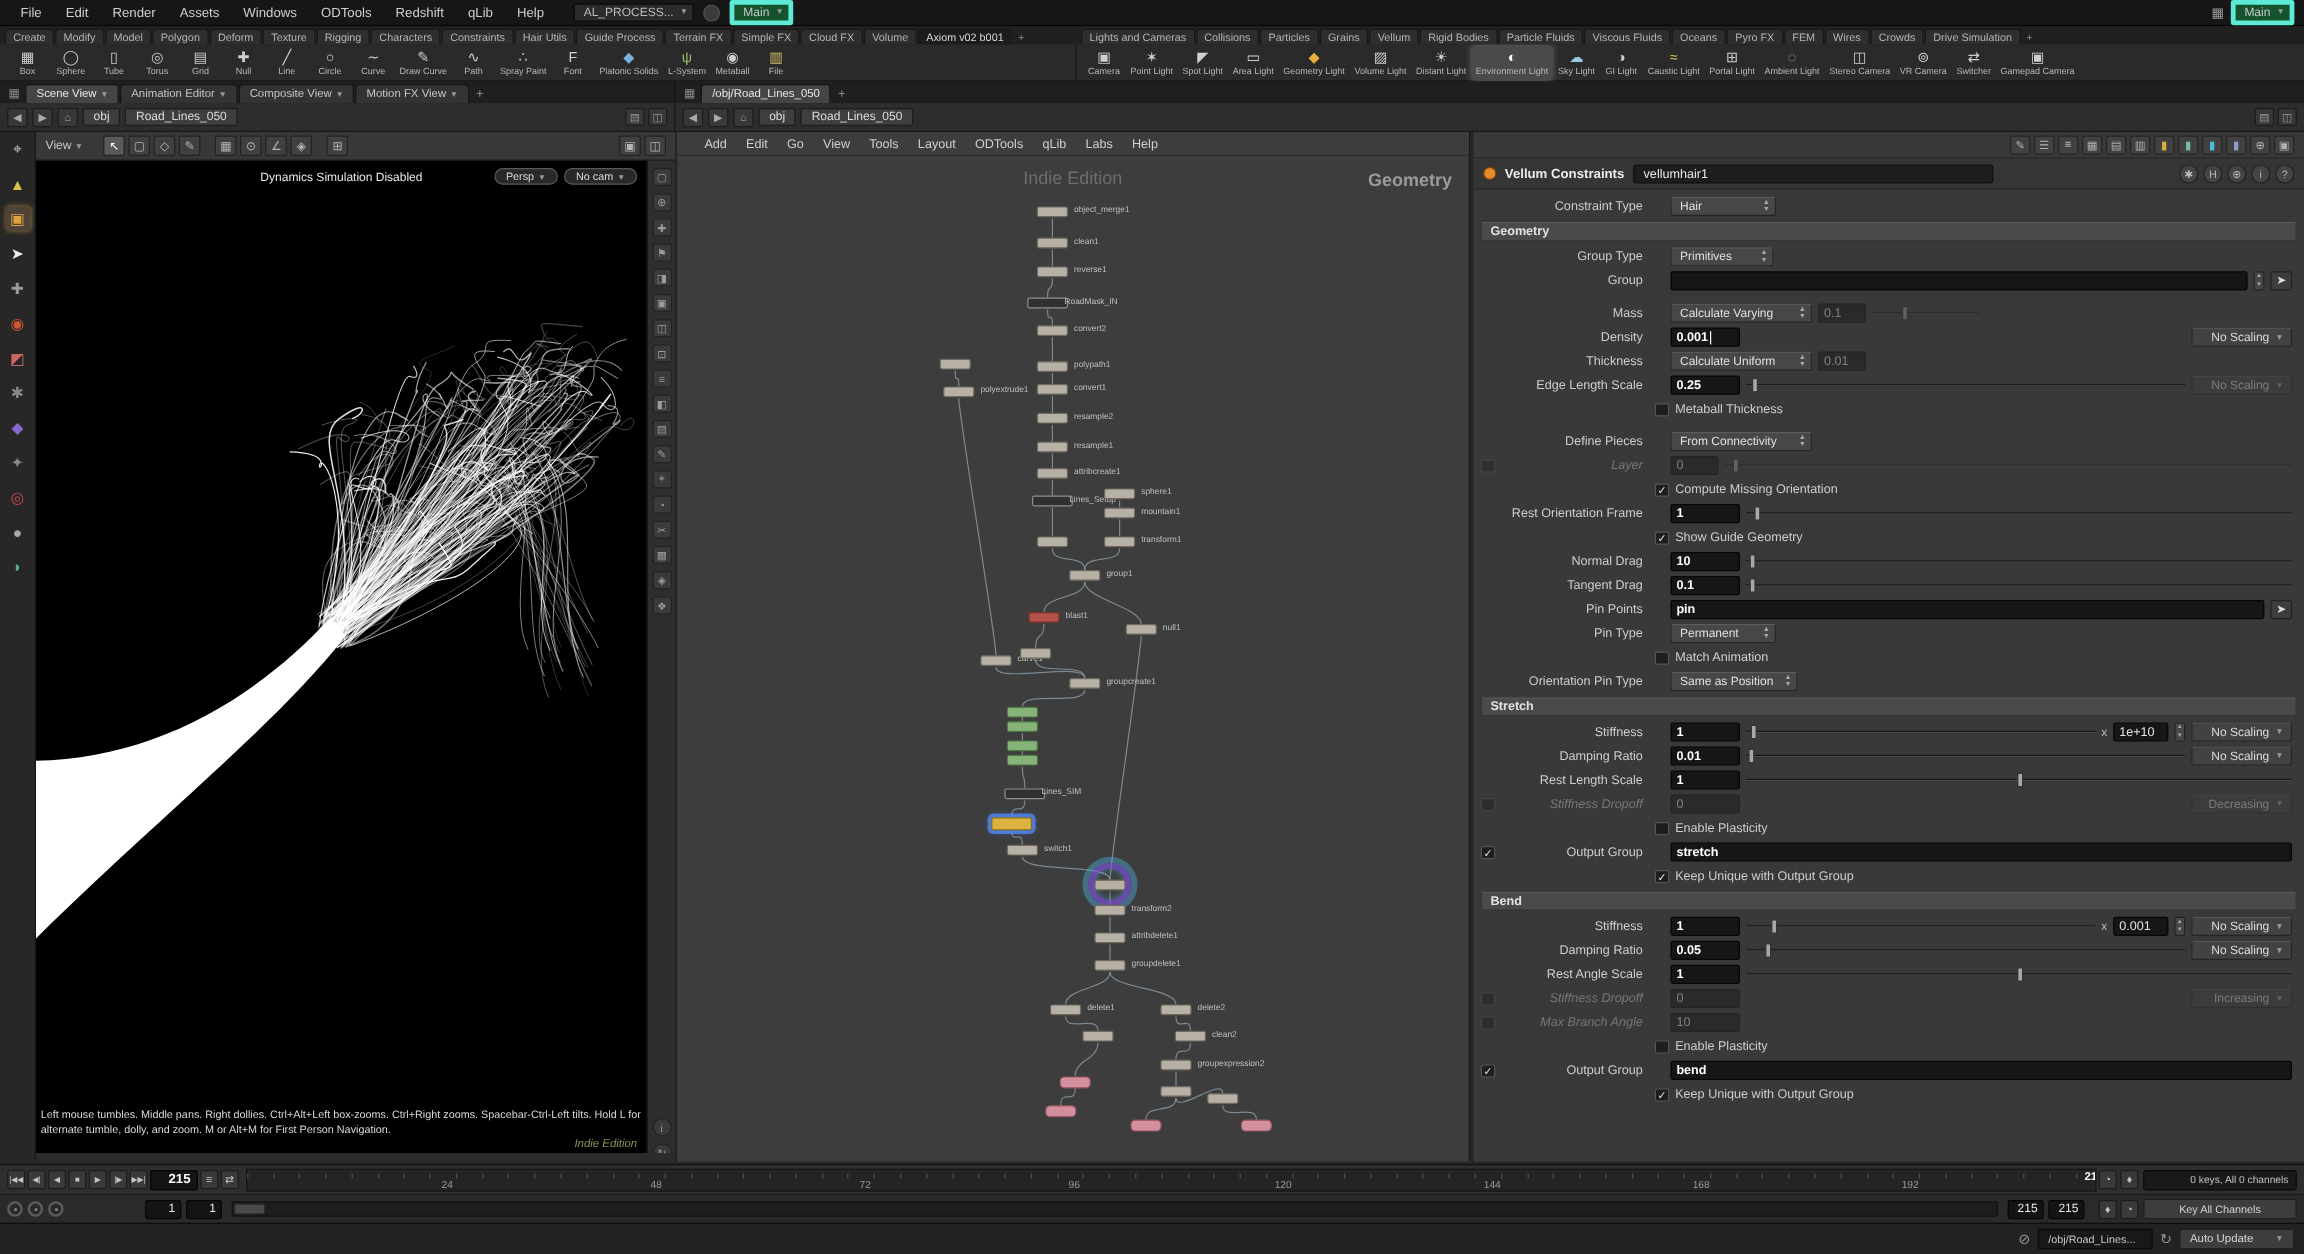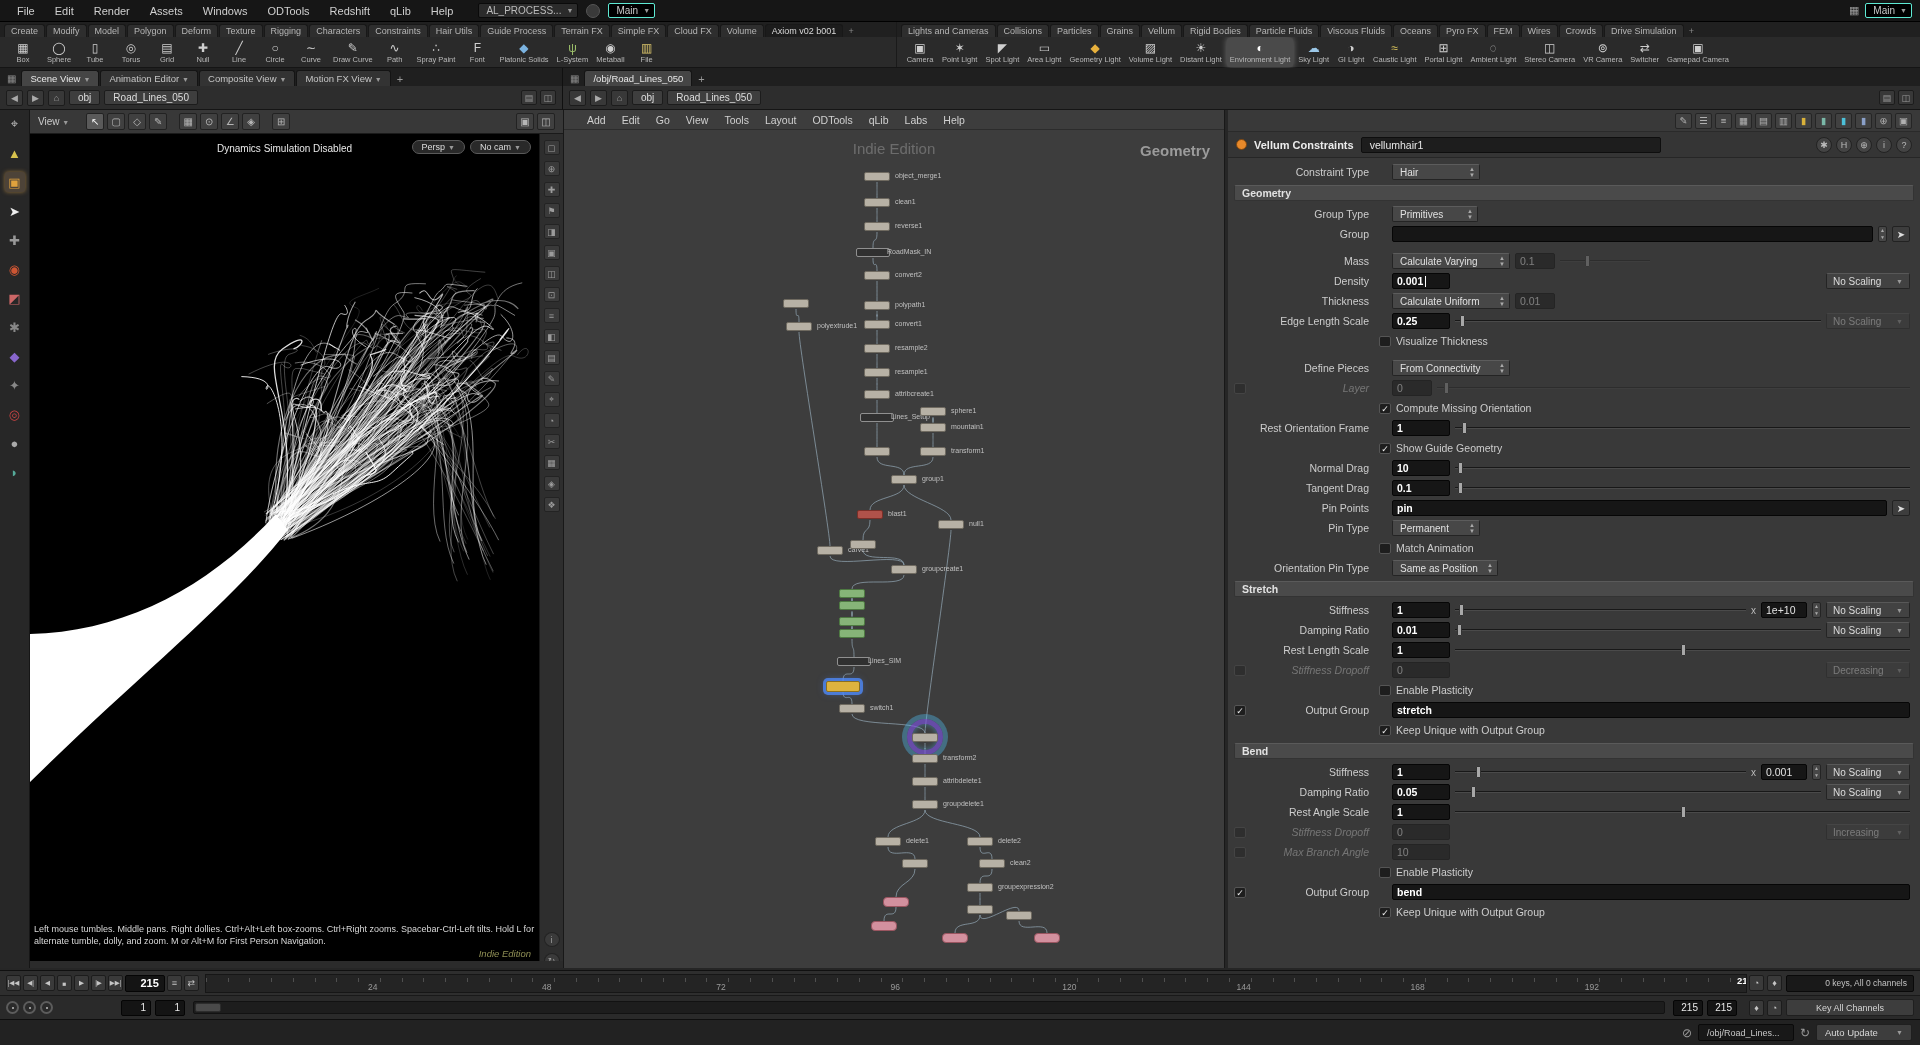--- a/index.html
+++ b/index.html
@@ -7,21 +7,21 @@
     font-family:"Liberation Sans", sans-serif; color:#c8c8c8; font-size:11px; -webkit-font-smoothing:antialiased; }
   .abs { position:absolute; }
   
   #menubar { left:0; top:0; width:1920px; height:22px; background:#161616; border-bottom:1px solid #000;
     display:flex; align-items:center; padding:0 8px; gap:2px; }
   .menu-item { padding:2px 9px; color:#cfcfcf; font-size:11px; border-radius:2px; }
   .mb-combo { margin-left:14px; background:#2b2b2b; border:1px solid #0a0a0a; border-radius:2px;
     padding:1px 16px 1px 7px; font-size:10px; color:#bbb; position:relative; }
   .mb-combo .chev, .dd-chev { position:absolute; right:4px; top:3px; font-size:7px; color:#999; }
   .mb-round { width:14px; height:14px; border-radius:50%; background:#3a3a3a; border:1px solid #555; margin-left:6px; }
-  .mb-main { margin-left:6px; background:#000000; border:1px solid #5eead4; border-radius:2px; padding:1px 16px 1px 7px; font-size:10px; position:relative; }
+  .mb-main { margin-left:6px; background:#14532d; border:4px solid #5eead4; border-radius:2px; padding:1px 16px 1px 7px; font-size:10px; position:relative; }
   #mb-right { margin-left:auto; display:flex; align-items:center; gap:6px; }
   .mb-icon { color:#999; font-size:11px; }
   
   #shelf { left:0; top:22px; width:1920px; height:46px; background:#2a2a2a; border-bottom:1px solid #151515; display:flex; }
   .dock { height:100%; }
   #dock-left { width:897px; border-right:1px solid #1a1a1a; }
   #dock-right { width:1023px; }
   .dock-tabs { height:15px; background:#202020; display:flex; align-items:flex-end; padding:0 4px; gap:1px; overflow:hidden; }
   .shelf-tab { font-size:9px; color:#b5b5b5; background:#2e2e2e; border:1px solid #181818; border-bottom:none;
     border-radius:3px 3px 0 0; padding:1px 6px 1px 6px; white-space:nowrap; }
@@ -123,21 +123,21 @@
   .pfield.dim { opacity:.4; }
   .pfield .caret { width:1px; height:11px; background:#fff; margin-left:2px; }
   .pslider { height:14px; position:relative; flex:0 0 auto; }
   .pslider .track { position:absolute; left:0; right:0; top:6px; height:2px; background:#181818; border-bottom:1px solid #4a4a4a; }
   .pslider .handle { position:absolute; top:1px; width:5px; height:12px; background:#a8a8a8; border:1px solid #333; border-radius:1px; }
   .pslider.dim { opacity:.35; }
   .pdd { background:#474747; border:1px solid #242424; border-top-color:#5c5c5c; border-radius:2px; height:16px;
     font-size:10px; color:#e0e0e0; padding:0 4px 0 7px; display:flex; align-items:center; gap:5px; white-space:nowrap; }
   .pdd .stp { font-size:6px; line-height:6px; color:#aaa; display:flex; flex-direction:column; }
   .pbtn { background:#424242; border:1px solid #242424; border-top-color:#585858; border-radius:2px; height:16px;
-    font-size:10px; color:#dcdcdc; padding:0 6px; display:flex; align-items:center; gap:5px; white-space:nowrap; width:84px; justify-content:space-between; }
+    font-size:10px; color:#dcdcdc; padding:0 6px; display:flex; align-items:center; gap:5px; white-space:nowrap; width:84px; justify-content:flex-end; }
   .pbtn.dim { opacity:.4; }
   .pbtn.mr { margin-left:auto; }
   .xlabel { font-size:10px; color:#bbb; }
   .mini { width:9px; height:16px; background:#474747; border:1px solid #242424; border-radius:2px; color:#aaa;
     font-size:5px; line-height:7px; text-align:center; }
   .arrowbtn { width:18px; height:16px; background:#3d3d3d; border:1px solid #222; border-radius:2px; color:#ddd;
     font-size:10px; display:flex; align-items:center; justify-content:center; }
   .pcheck { width:12px; height:11px; background:#1e1e1e; border:1px solid #555; border-radius:2px; font-size:9px;
     color:#ececec; line-height:10px; text-align:center; flex:0 0 12px; }
   .cblabel { font-size:10.5px; color:#cdcdcd; }
@@ -1015,21 +1015,21 @@
           </div>
           <div class="pbtn dim mr">
             <span>No Scaling</span>
             <span class="chev7">▼</span>
           </div>
         </div>
       </div>
       <div class="prow">
         <div class="cbspacer"></div>
         <div class="pcheck"></div>
-        <span class="cblabel">Visualize Thickness</span>
+        <span class="cblabel">Metaball Thickness</span>
       </div>
       <div class="pgap"></div>
       <div class="prow">
         <div class="lcb"></div>
         <div class="plabel">Define Pieces</div>
         <div class="pcontrols">
           <div class="pdd" style="width: 118px;">
             <span style="flex: 1 1 0%;">From Connectivity</span>
             <span class="stp">▲<br>▼</span>
           </div>

